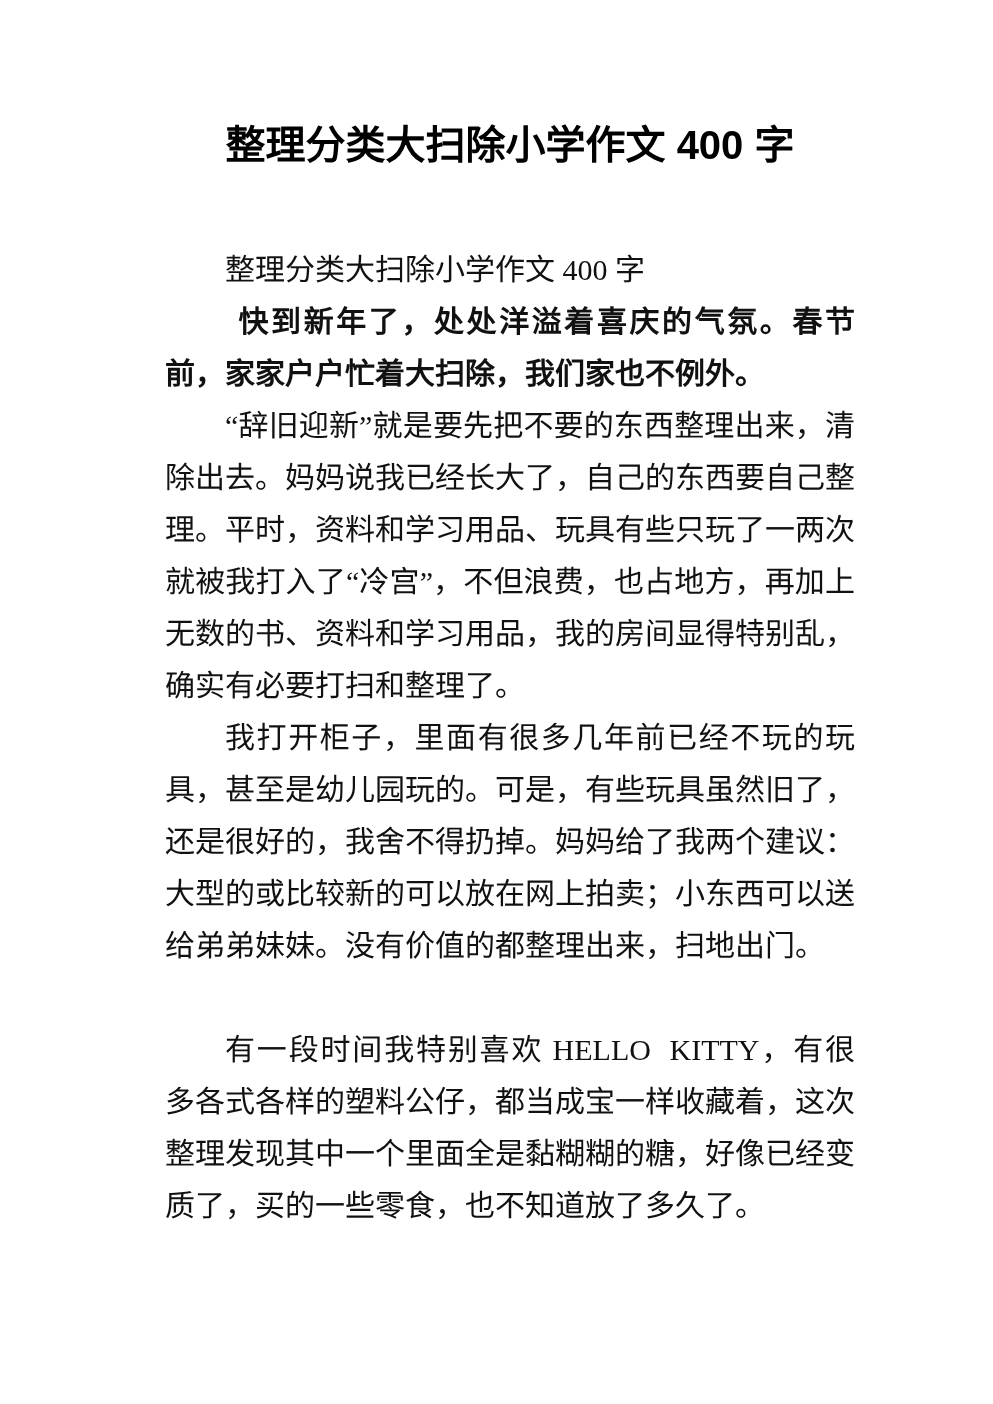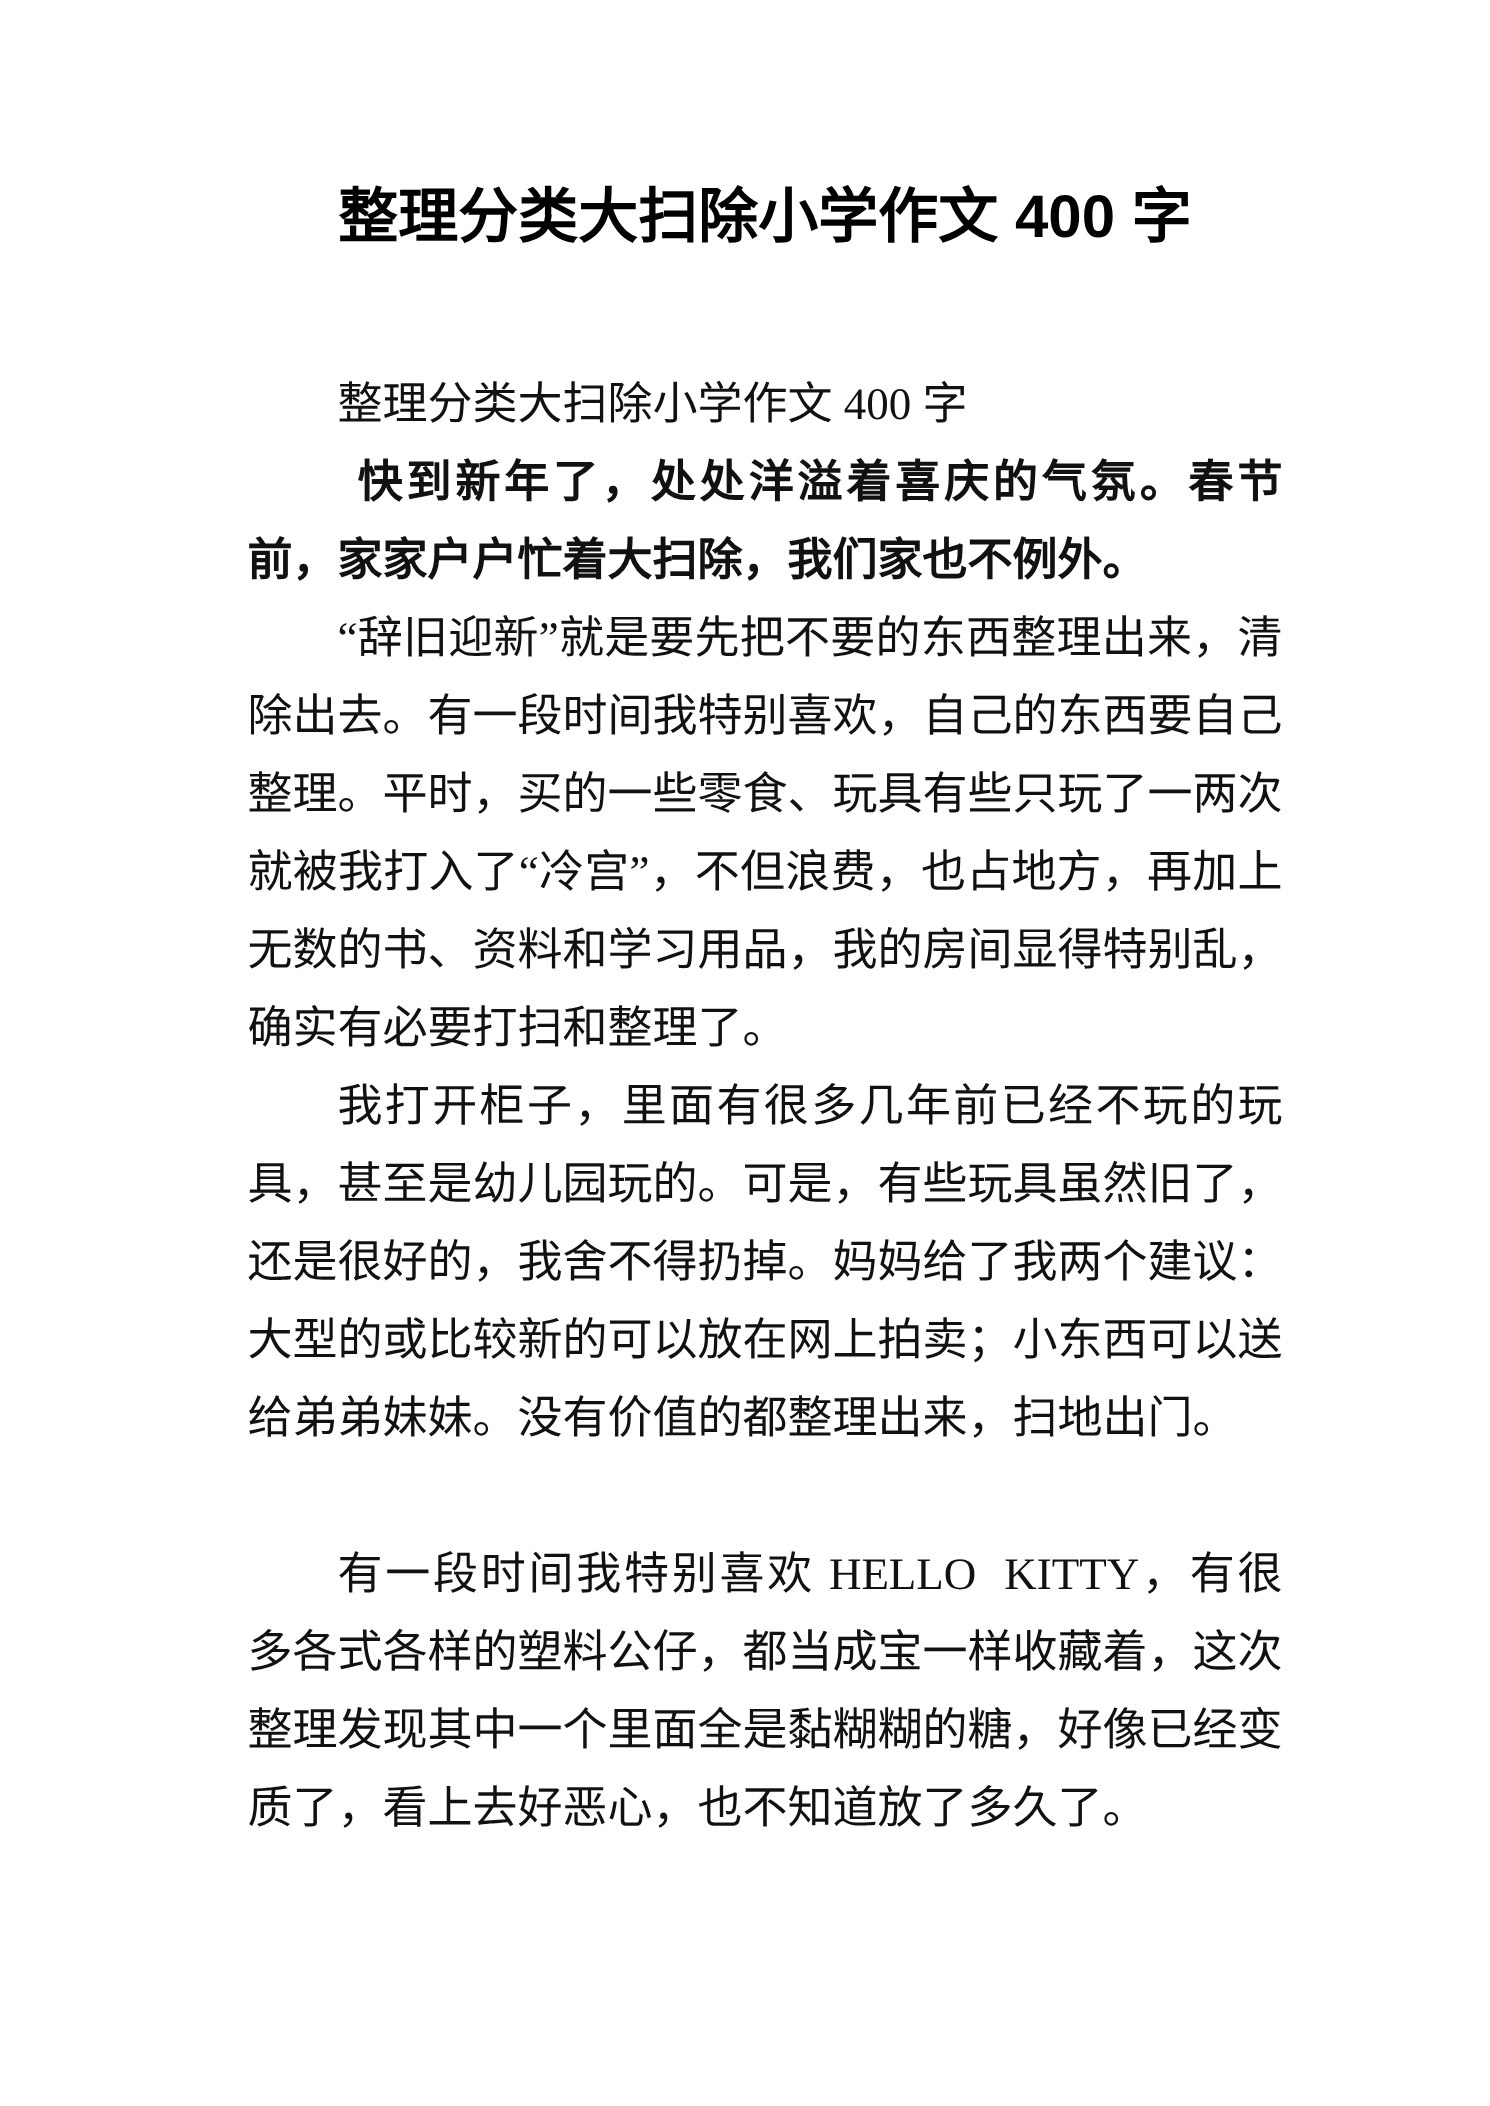--- a/index.html
+++ b/index.html
@@ -57,20 +57,20 @@
 <body>
 
 <div class="page">
   <div class="content">
 
     <h1 class="doc-title">整理分类大扫除小学作文 400 字</h1>
 
     <div class="body-text">
       <p>整理分类大扫除小学作文 400 字</p>
       <p class="indent-wide">快到新年了，处处洋溢着喜庆的气氛。春节前，家家户户忙着大扫除，我们家也不例外。</p>
-      <p>“辞旧迎新”就是要先把不要的东西整理出来，清除出去。有一段时间我特别喜欢，自己的东西要自己整理。平时，买的一些零食、玩具有些只玩了一两次就被我打入了“冷宫”，不但浪费，也占地方，再加上无数的书、资料和学习用品，我的房间显得特别乱，确实有必要打扫和整理了。</p>
+      <p>“辞旧迎新”就是要先把不要的东西整理出来，清除出去。妈妈说我已经长大了，自己的东西要自己整理。平时，资料和学习用品、玩具有些只玩了一两次就被我打入了“冷宫”，不但浪费，也占地方，再加上无数的书、资料和学习用品，我的房间显得特别乱，确实有必要打扫和整理了。</p>
       <p>我打开柜子，里面有很多几年前已经不玩的玩具，甚至是幼儿园玩的。可是，有些玩具虽然旧了，还是很好的，我舍不得扔掉。妈妈给了我两个建议：大型的或比较新的可以放在网上拍卖；小东西可以送给弟弟妹妹。没有价值的都整理出来，扫地出门。</p>
       <p class="blank-line"></p>
-      <p>有一段时间我特别喜欢 HELLO  KITTY，有很多各式各样的塑料公仔，都当成宝一样收藏着，这次整理发现其中一个里面全是黏糊糊的糖，好像已经变质了，看上去好恶心，也不知道放了多久了。</p>
+      <p>有一段时间我特别喜欢 HELLO  KITTY，有很多各式各样的塑料公仔，都当成宝一样收藏着，这次整理发现其中一个里面全是黏糊糊的糖，好像已经变质了，买的一些零食，也不知道放了多久了。</p>
     </div>
 
   </div>
 </div>
 
 </body></html>

